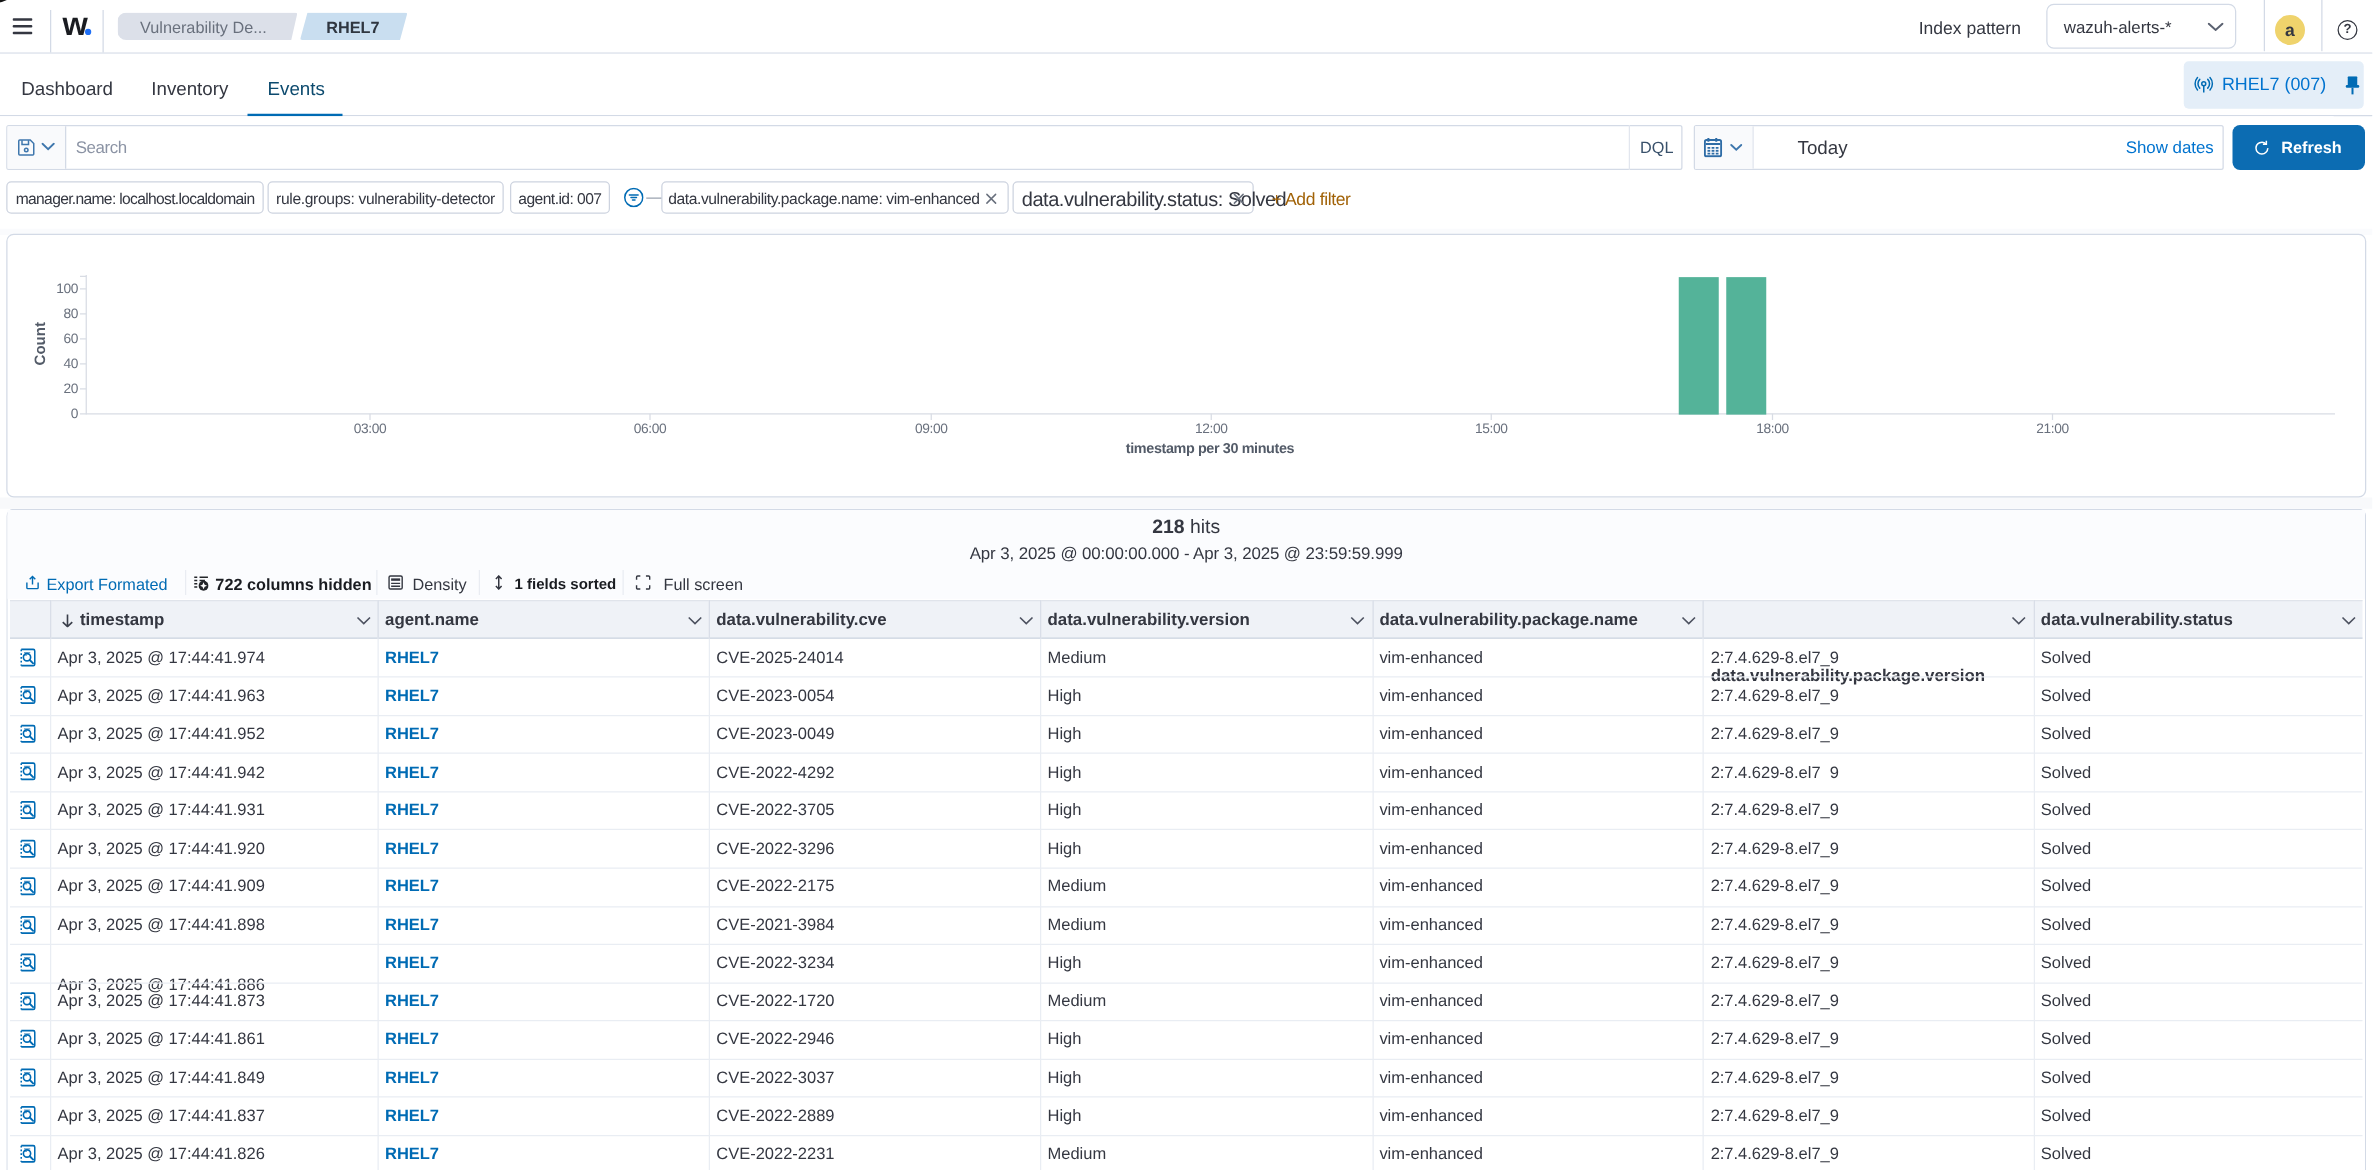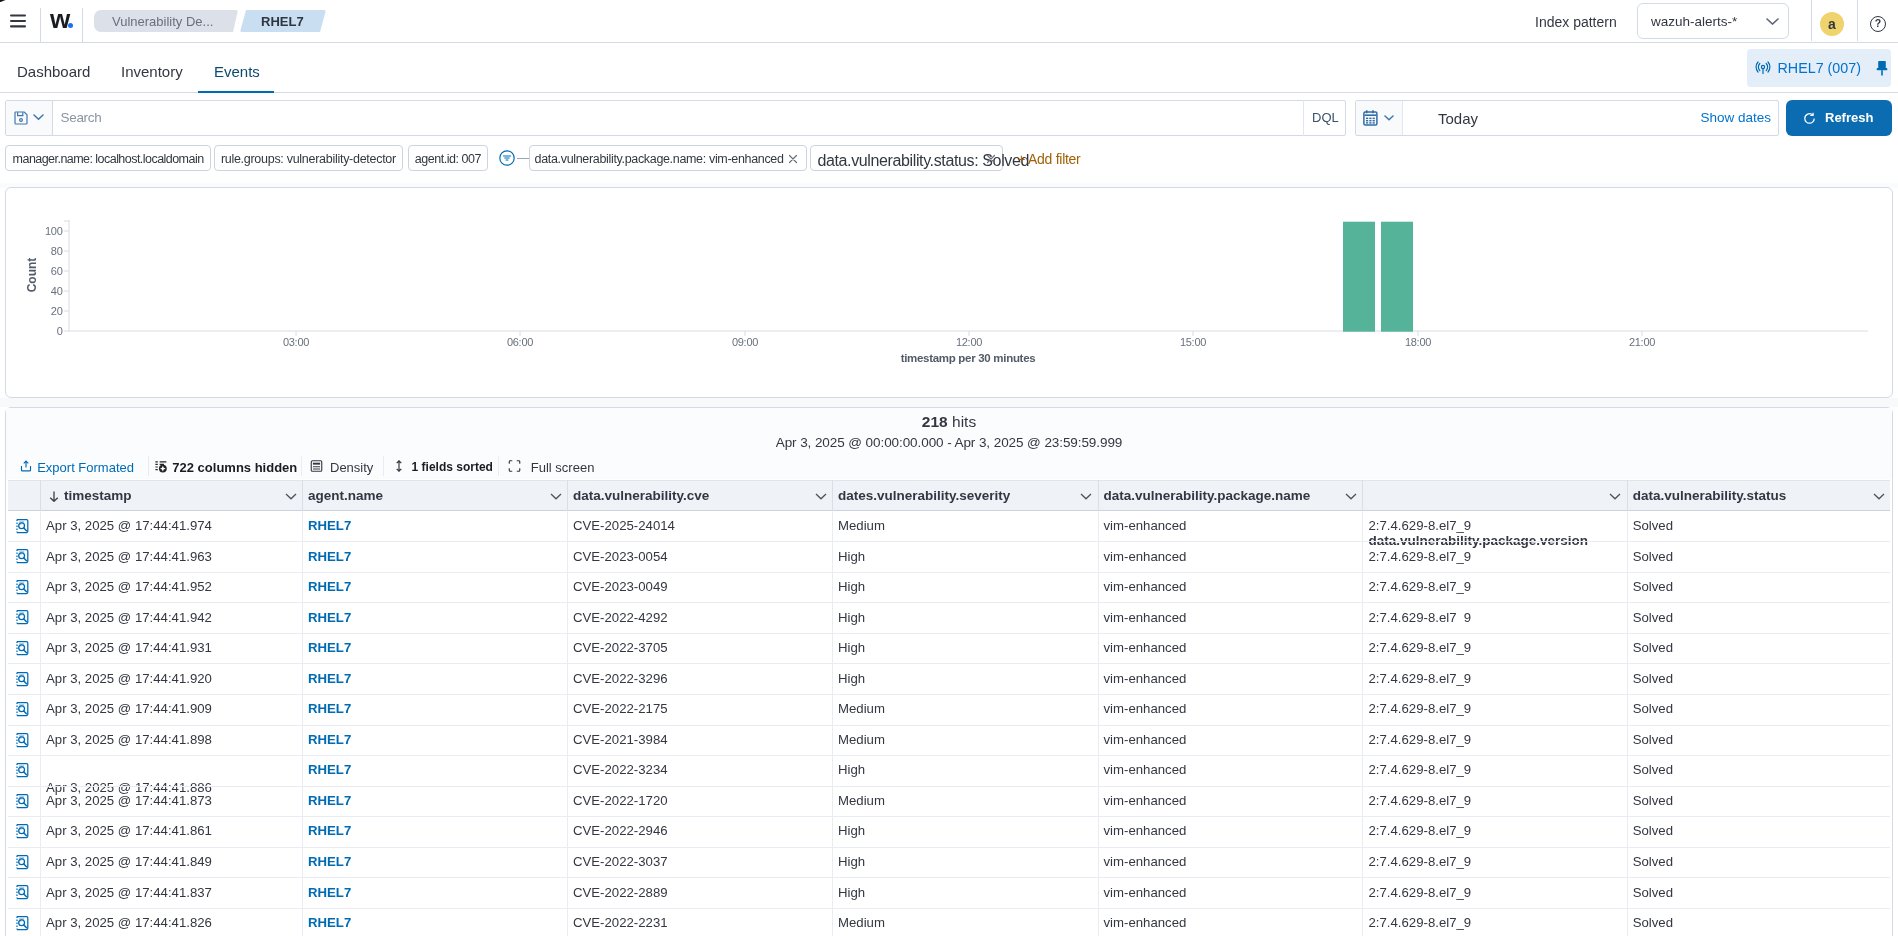--- a/index.html
+++ b/index.html
@@ -234,21 +234,21 @@
 </div>
 
 <div class="abs" style="left:8px;top:479.5px;width:1882px;height:31.2px;background:#eff2f7;border-top:1px solid #e0e4eb;border-bottom:1px solid #ccd3df;"></div>
 <div id="hdr">
   <svg class="abs" style="left:47.5px;top:491px;" width="12" height="11" viewBox="0 0 12 11">
       <path d="M6 0.5v9.5M2.2 6.7L6 10.3l3.8-3.6" fill="none" stroke="#3a3f4b" stroke-width="1.3"></path>
     </svg>
   <div class="abs hcell" style="left:64px;">timestamp</div>
   <div class="abs hcell" style="left:308px;">agent.name</div>
   <div class="abs hcell" style="left:573px;">data.vulnerability.cve</div>
-  <div class="abs hcell" style="left:838px;">dates.vulnerability.severity</div>
+  <div class="abs hcell" style="left:838px;">data.vulnerability.version</div>
   <div class="abs hcell" style="left:1103.5px;">data.vulnerability.package.name</div>
   <div class="abs hcell" style="left:1368.5px;margin-top:45px;">data.vulnerability.package.version</div>
   <div class="abs hcell" style="left:1632.7px;">data.vulnerability.status</div>
 </div>
 
 <svg class="abs" style="left:285px;top:492.5px;" width="12" height="7" viewBox="0 0 12 7">
     <path d="M1 1l5 4.8L11 1" fill="none" stroke="#4d5260" stroke-width="1.3"></path>
   </svg>
 <svg class="abs" style="left:550px;top:492.5px;" width="12" height="7" viewBox="0 0 12 7">
     <path d="M1 1l5 4.8L11 1" fill="none" stroke="#4d5260" stroke-width="1.3"></path>

